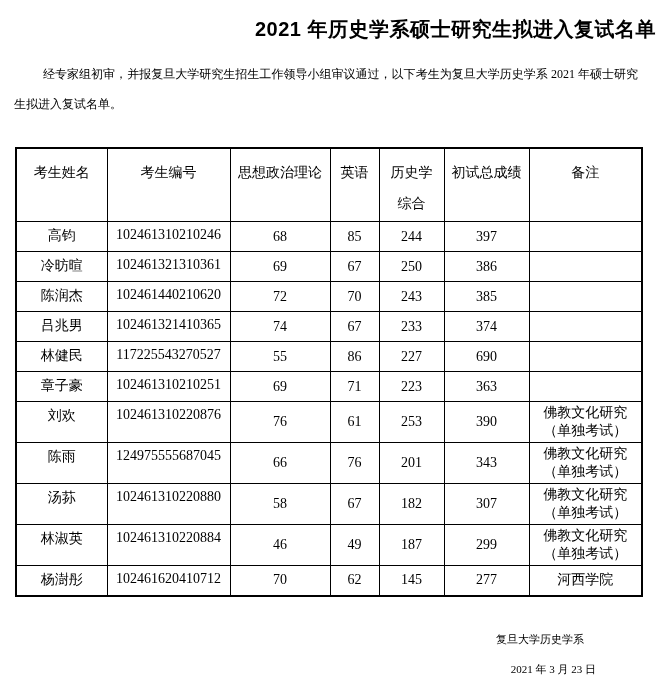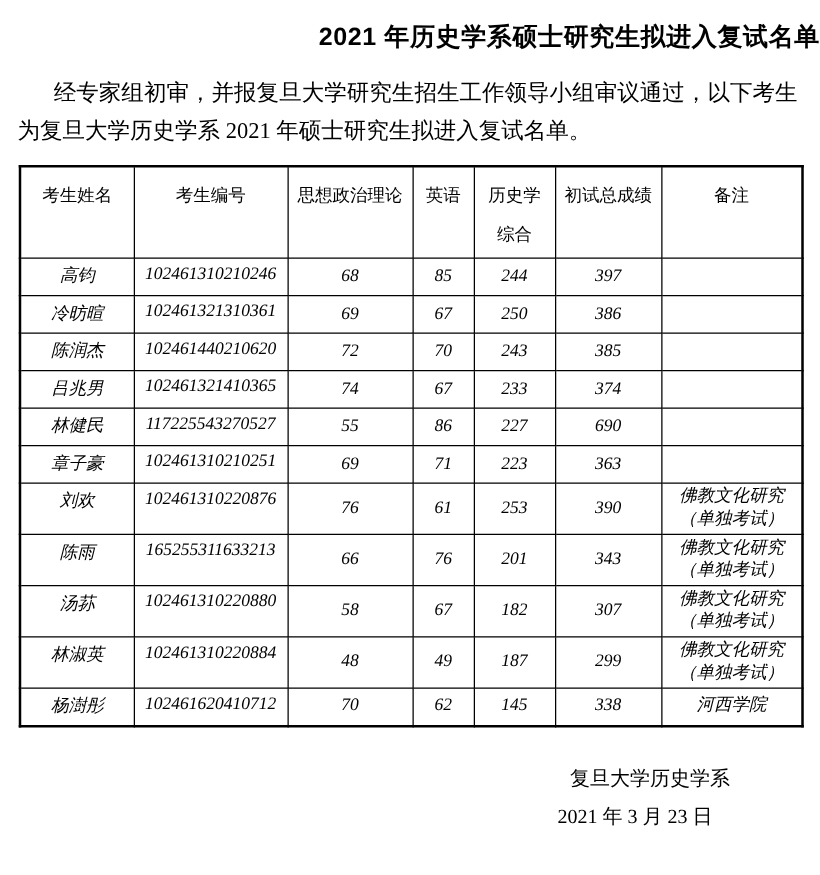--- a/index.html
+++ b/index.html
@@ -20,30 +20,30 @@
   .doc-title {
     text-align: right;
     font-family: "Liberation Sans", "DejaVu Sans", sans-serif;
     font-weight: bold;
     font-size: 20px;
     letter-spacing: 0.5px;
     margin: 4px 0 16px 0;
   }
   .intro {
     margin: 0 18px 0 14px;
-    font-size: 18px;
+    font-size: 12px;
     line-height: 30px;
     text-indent: 29px;
     text-align: justify;
   }
   table.score-table {
     border-collapse: collapse;
     table-layout: fixed;
     width: 626px;
-    margin: 13px 0 0 15px;
+    margin: 28px 0 0 15px;
     border: 2px solid #000000;
     padding-left: 17px;
   }
   .score-table col.c-name    { width: 91px;  }
   .score-table col.c-id      { width: 123px; }
   .score-table col.c-politics{ width: 100px; }
   .score-table col.c-english { width: 49px;  }
   .score-table col.c-history { width: 65px;  }
   .score-table col.c-total   { width: 85px;  }
   .score-table col.c-remark  { width: 113px; }
@@ -57,50 +57,49 @@
   .score-table thead th {
     height: 58px;
     vertical-align: top;
     padding-top: 8px;
     font-weight: normal;
     white-space: pre-line;
     line-height: 31px;
   }
   .score-table tbody tr {
     height: 30px;
-    font-style: italic;
   }
   .score-table td.col-name,
   .score-table td.col-id {
     vertical-align: top;
     padding-top: 5px;
   }
   .score-table td.col-politics,
   .score-table td.col-english,
   .score-table td.col-history,
   .score-table td.col-total {
     vertical-align: middle;
   }
   .score-table td.col-remark {
     vertical-align: middle;
     white-space: pre-line;
     line-height: 18px;
   }
   .footer {
     margin-top: 27px;
-    font-size: 16px;
+    font-size: 11px;
   }
   .footer .sig {
     text-align: right;
     padding-right: 72px;
     line-height: 30px;
   }
   .footer .date {
     text-align: right;
-    padding-right: 86px;
+    padding-right: 60px;
     line-height: 30px;
   }
 </style>
 </head>
 <body>
 
 <div class="page">
 
   <h1 class="doc-title">2021 年历史学系硕士研究生拟进入复试名单</h1>
 
@@ -188,55 +187,55 @@
           <td class="col-id">102461310220876</td>
           <td class="col-politics">76</td>
           <td class="col-english">61</td>
           <td class="col-history">253</td>
           <td class="col-total">390</td>
           <td class="col-remark">佛教文化研究
 （单独考试）</td>
         </tr>
         <tr>
           <td class="col-name">陈雨</td>
-          <td class="col-id">165255311633213</td>
+          <td class="col-id">124975555687045</td>
           <td class="col-politics">66</td>
           <td class="col-english">76</td>
           <td class="col-history">201</td>
           <td class="col-total">343</td>
           <td class="col-remark">佛教文化研究
 （单独考试）</td>
         </tr>
         <tr>
           <td class="col-name">汤荪</td>
           <td class="col-id">102461310220880</td>
           <td class="col-politics">58</td>
           <td class="col-english">67</td>
           <td class="col-history">182</td>
           <td class="col-total">307</td>
           <td class="col-remark">佛教文化研究
 （单独考试）</td>
         </tr>
         <tr>
           <td class="col-name">林淑英</td>
           <td class="col-id">102461310220884</td>
-          <td class="col-politics">48</td>
+          <td class="col-politics">46</td>
           <td class="col-english">49</td>
           <td class="col-history">187</td>
           <td class="col-total">299</td>
           <td class="col-remark">佛教文化研究
 （单独考试）</td>
         </tr>
         <tr>
           <td class="col-name">杨澍彤</td>
           <td class="col-id">102461620410712</td>
           <td class="col-politics">70</td>
           <td class="col-english">62</td>
           <td class="col-history">145</td>
-          <td class="col-total">338</td>
+          <td class="col-total">277</td>
           <td class="col-remark">河西学院</td>
         </tr>
       </tbody>
   </table>
 
   <div class="footer">
     <div class="sig">复旦大学历史学系</div>
     <div class="date">2021 年 3 月 23 日</div>
   </div>
 

